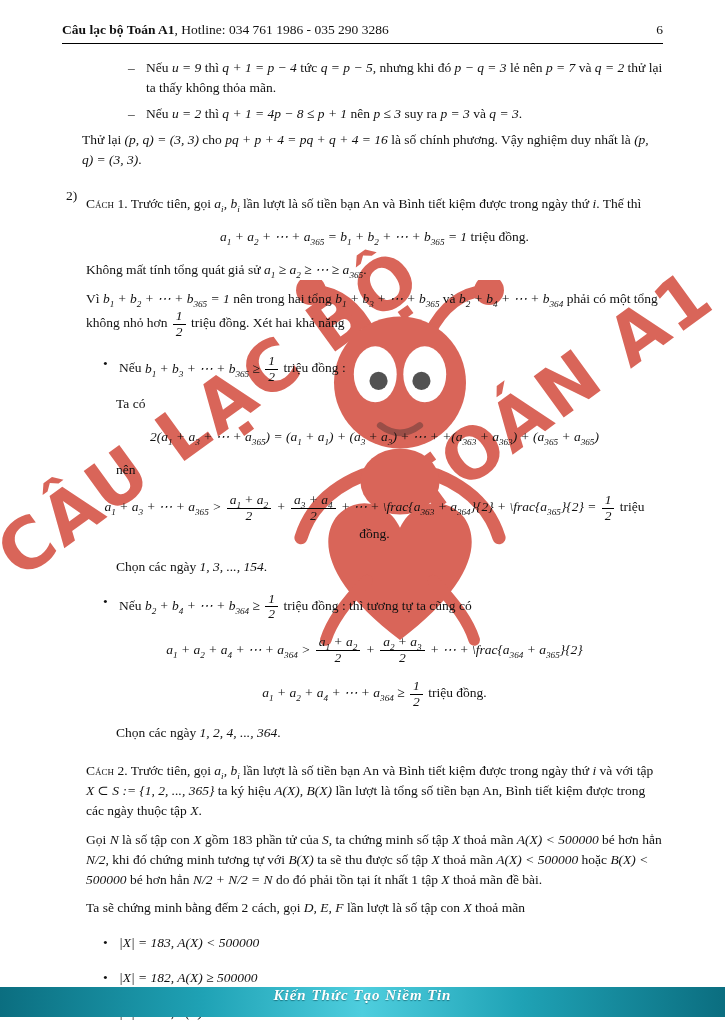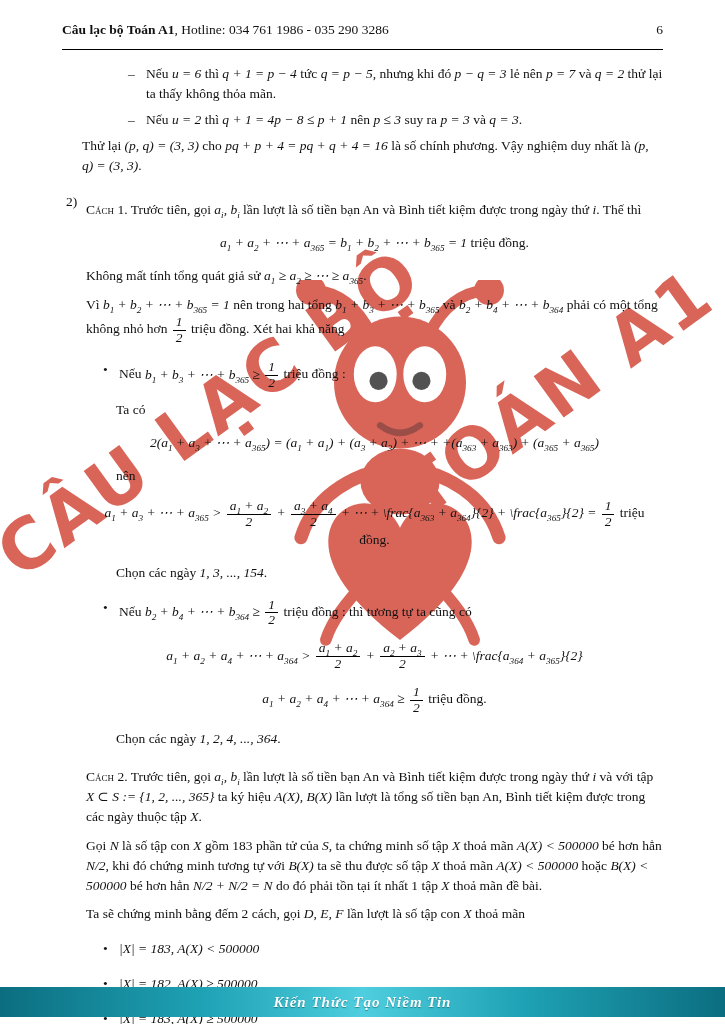--- a/index.html
+++ b/index.html
@@ -11,21 +11,21 @@
     overflow:hidden;
     font-family:"Liberation Serif","DejaVu Serif",serif;
     font-size:13.5px;
     color:#111;
   }
   
   .header{
     position:relative;z-index:2;
     display:flex;justify-content:space-between;align-items:baseline;
     margin:22px 62px 0 62px;
-    padding-bottom:11px;
+    padding-bottom:5px;
     border-bottom:1.6px solid #000;
   }
   .header .club{font-weight:bold;}
   
   .watermark{
     position:absolute;z-index:0;top:160px;left:0;width:725px;height:680px;
     opacity:.78;pointer-events:none;
   }
   .wm-text{
     position:absolute;
@@ -58,21 +58,21 @@
   
   .mi{font-style:italic;}
   sub{font-size:68%;line-height:0;}
   .frac{display:inline-block;vertical-align:middle;text-align:center;padding:0 2px;line-height:1.1;}
   .frac .fn{display:block;border-bottom:1px solid #000;padding:0 3px;}
   .frac .fd{display:block;}
   
   .footer-bar{
     position:absolute;z-index:2;left:0;right:0;bottom:7px;height:30px;
     background:linear-gradient(90deg,#0b6e80 0%,#1fa2b5 28%,#4ecede 50%,#1fa2b5 72%,#0b6e80 100%);
-    display:flex;align-items:center;justify-content:center;
+    display:flex;align-items:flex-start;justify-content:center;
   }
   .footer-bar .slogan{
     color:#ffffff;font-style:italic;font-weight:bold;font-size:15px;
     letter-spacing:1px;text-shadow:0 1px 1px rgba(0,60,70,.5);
     font-family:"Liberation Serif",serif;
   }
 </style>
 </head>
 <body>
 
@@ -107,21 +107,21 @@
     <div>
       <span class="club">Câu lạc bộ Toán A1</span><span>, Hotline: 034 761 1986 - 035 290 3286</span>
     </div>
     <div>6</div>
   </div>
 
   <div class="content">
 
     <div class="dash-item">
       <span class="marker">–</span>
-      <div class="body">Nếu <span class="mi">u = 6</span> thì <span class="mi">q + 1 = p − 4</span> tức <span class="mi">q = p − 5</span>, nhưng khi đó <span class="mi">p − q = 3</span> lẻ nên <span class="mi">p = 7</span> và <span class="mi">q = 2</span> thử lại ta thấy không thỏa mãn.</div>
+      <div class="body">Nếu <span class="mi">u = 9</span> thì <span class="mi">q + 1 = p − 4</span> tức <span class="mi">q = p − 5</span>, nhưng khi đó <span class="mi">p − q = 3</span> lẻ nên <span class="mi">p = 7</span> và <span class="mi">q = 2</span> thử lại ta thấy không thỏa mãn.</div>
     </div>
 
     <div class="dash-item">
       <span class="marker">–</span>
       <div class="body">Nếu <span class="mi">u = 2</span> thì <span class="mi">q + 1 = 4p − 8 ≤ p + 1</span> nên <span class="mi">p ≤ 3</span> suy ra <span class="mi">p = 3</span> và <span class="mi">q = 3</span>.</div>
     </div>
 
     <p class="p1" style="margin-top:4px;">Thử lại <span class="mi">(p, q) = (3, 3)</span> cho <span class="mi">pq + p + 4 = pq + q + 4 = 16</span> là số chính phương. Vậy nghiệm duy nhất là <span class="mi">(p, q) = (3, 3)</span>.</p>
 
     <div class="item2">

